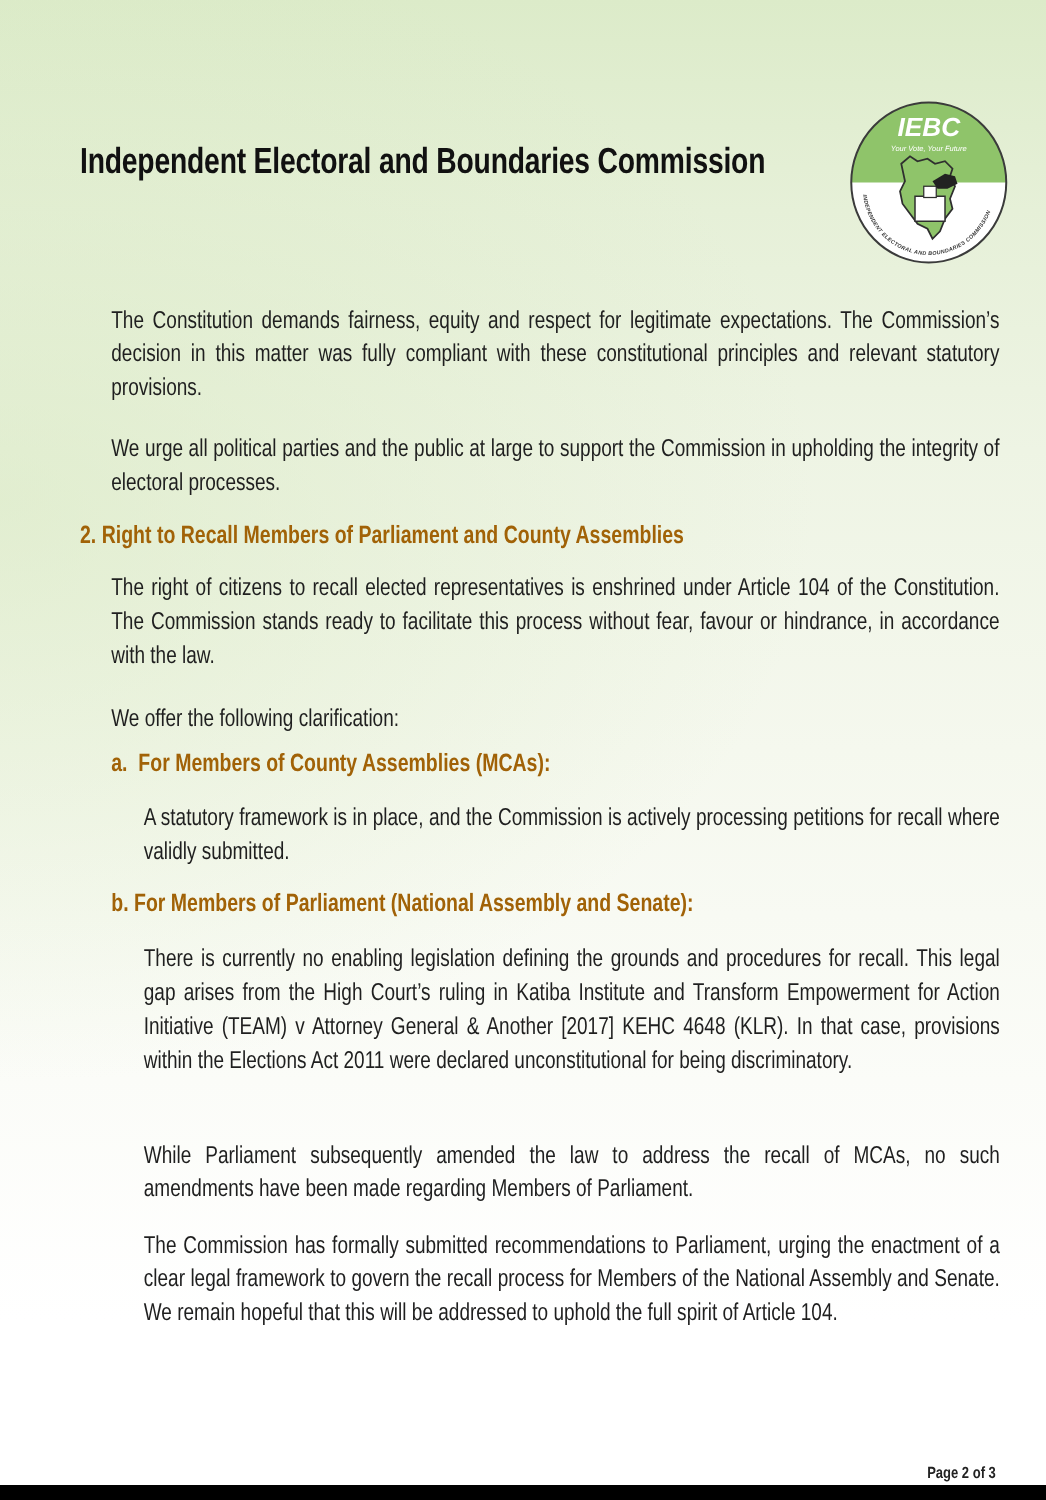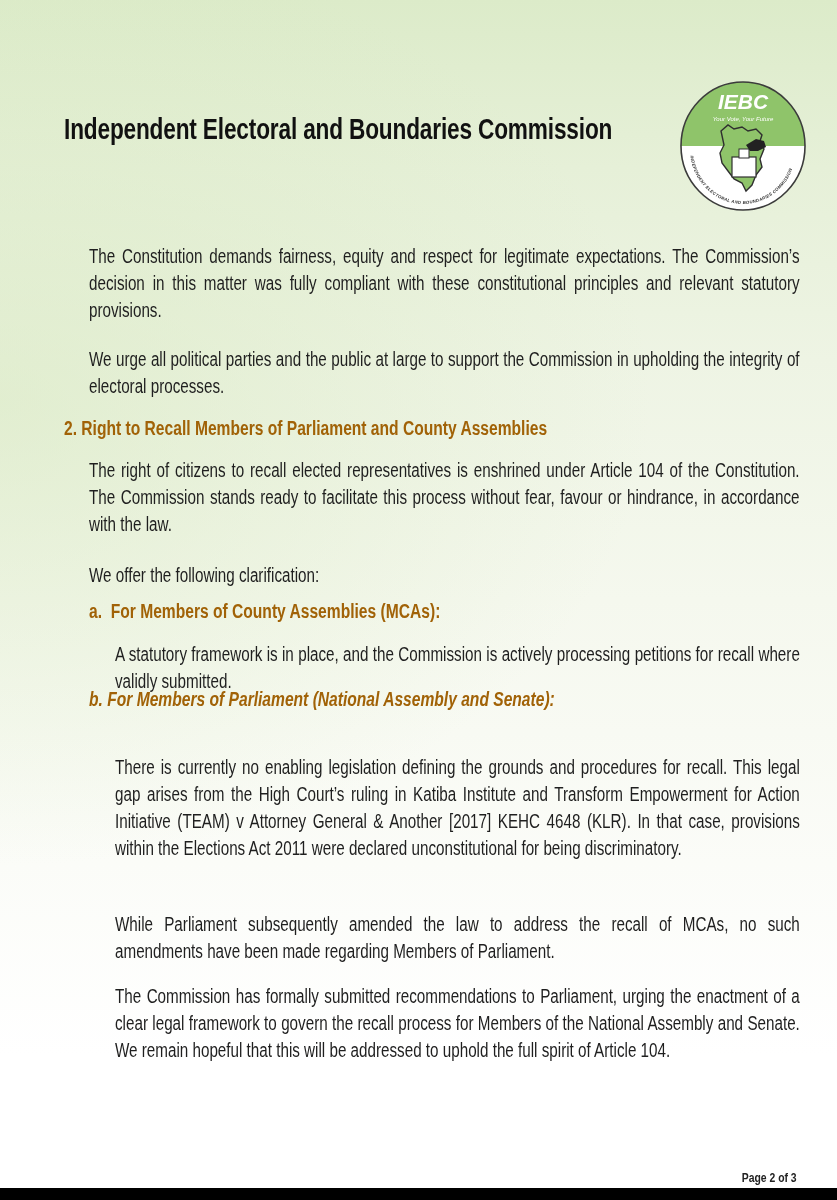--- a/index.html
+++ b/index.html
@@ -152,21 +152,21 @@
   </div>
 
   <div class="heading" style="left:89px; top:600px;">
     <span class="inner" style="white-space:pre;">a.  For Members of County Assemblies (MCAs):</span>
   </div>
 
   <div class="para" style="left:115px; top:641px; width:878px;">
     <span class="inner">A statutory framework is in place, and the Commission is actively processing petitions for recall where validly submitted.</span>
   </div>
 
-  <div class="heading" style="left:89px; top:688px;font-style:italic;">
+  <div class="heading" style="left:89px; top:712px;">
     <span class="inner">b. For Members of Parliament (National Assembly and Senate):</span>
   </div>
 
   <div class="para" style="left:115px; top:754px; width:878px;">
     <span class="inner">There is currently no enabling legislation defining the grounds and procedures for recall. This legal gap arises from the High Court’s ruling in Katiba Institute and Transform Empowerment for Action Initiative (TEAM) v Attorney General &amp; Another [2017] KEHC 4648 (KLR). In that case, provisions within the Elections Act 2011 were declared unconstitutional for being discriminatory.</span>
   </div>
 
   <div class="para" style="left:115px; top:911px; width:878px;">
     <span class="inner">While Parliament subsequently amended the law to address the recall of MCAs, no such amendments have been made regarding Members of Parliament.</span>
   </div>

